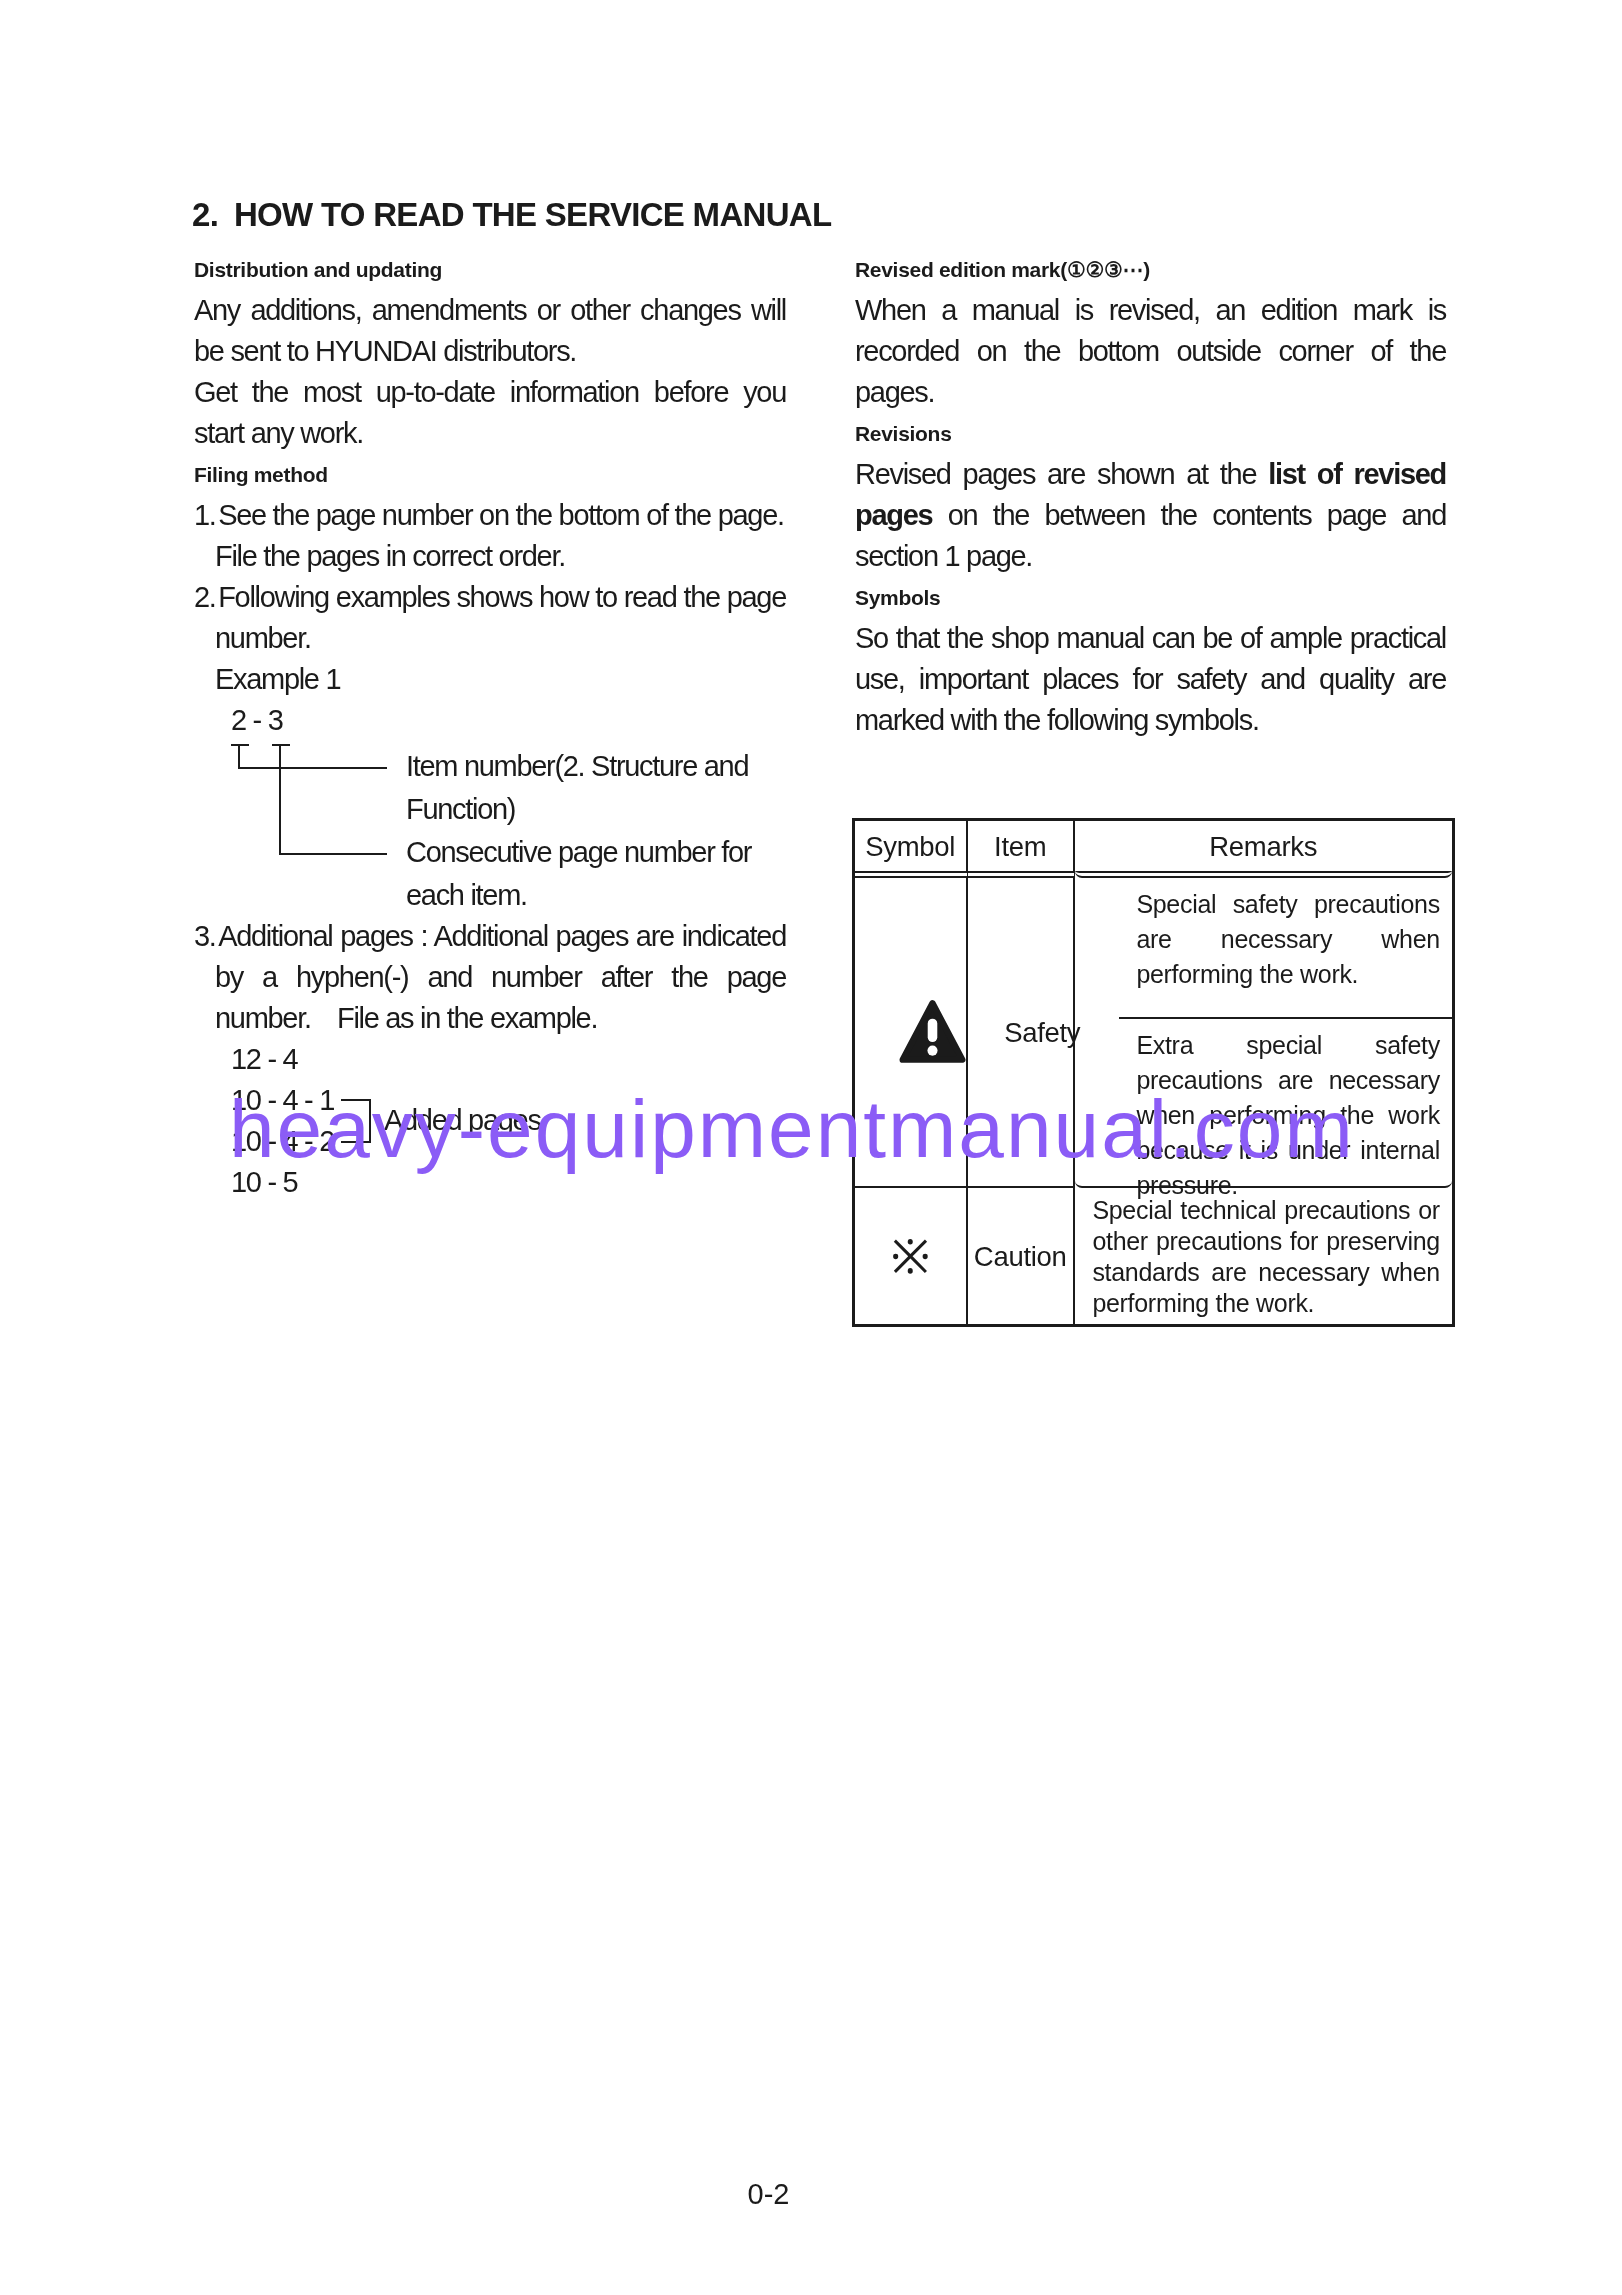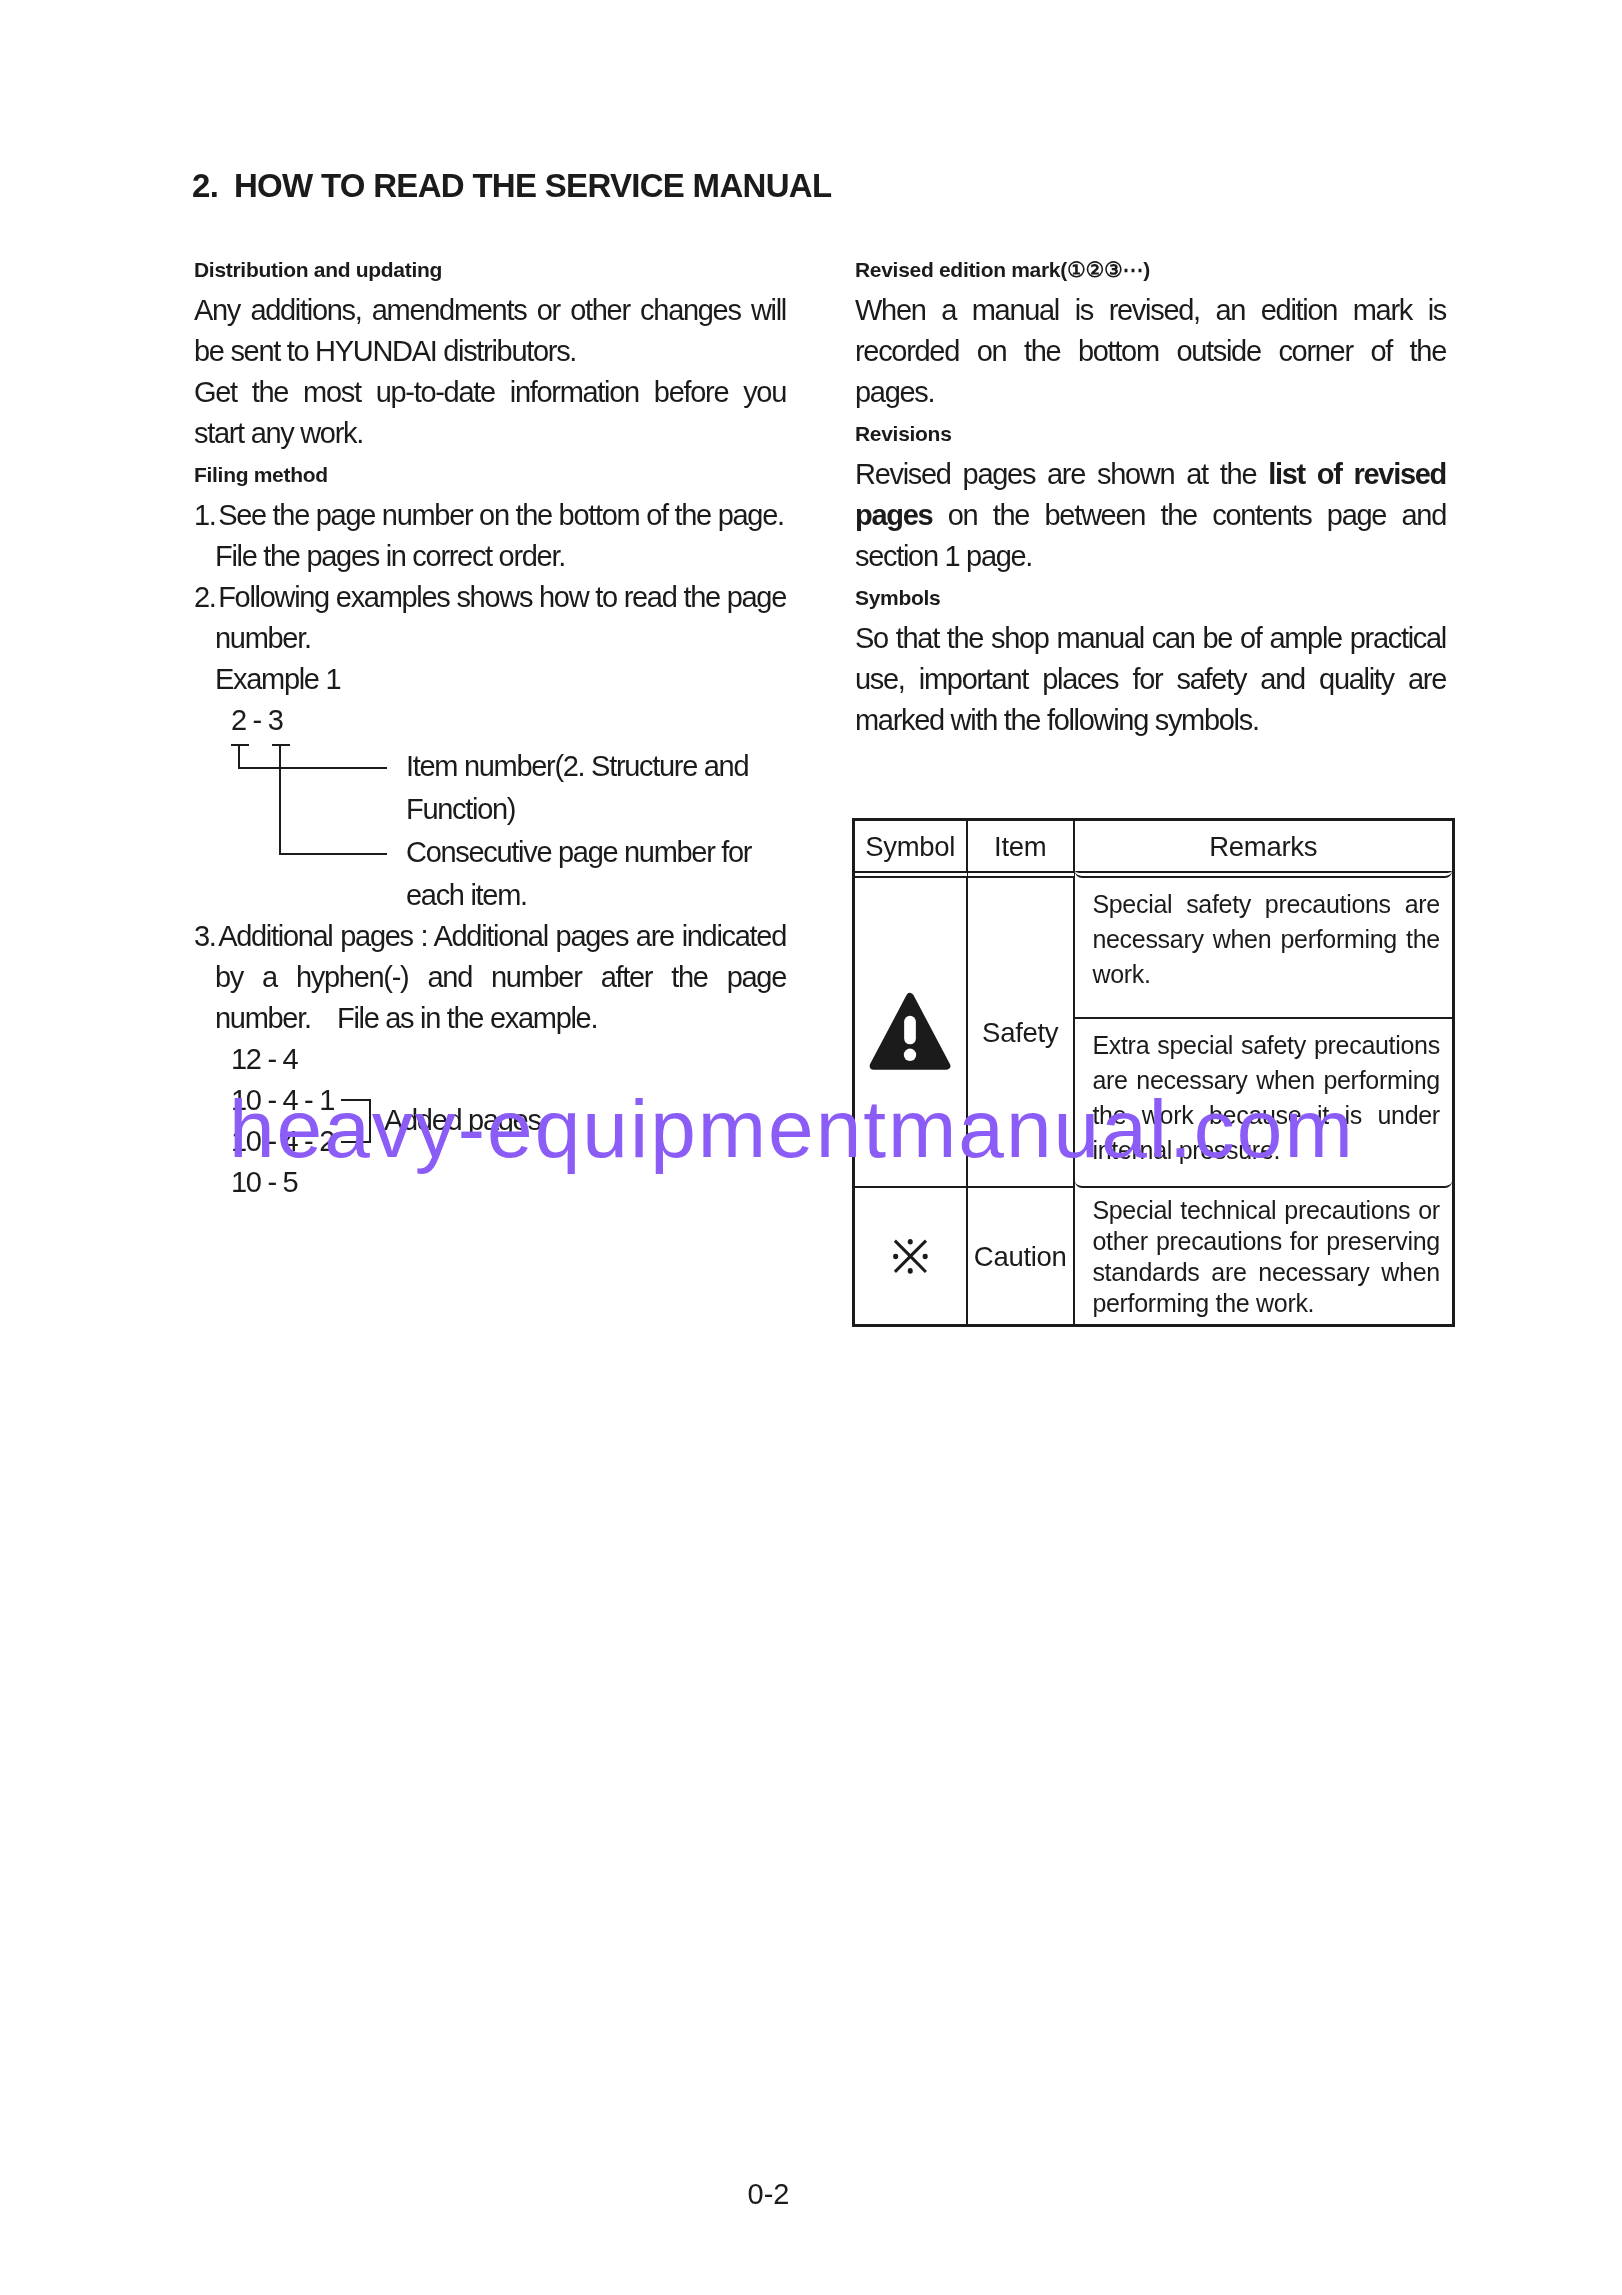--- a/index.html
+++ b/index.html
@@ -1,19 +1,19 @@
 <!DOCTYPE html>
 <html style="font-size:10.5px"><head>
 <meta charset="utf-8">
 <style>
   html,body{margin:0;padding:0;background:#ffffff;}
   body{width:1623px;height:2295px;position:relative;font-family:"Liberation Sans",sans-serif;color:#1b1b1b;}
   .page{position:absolute;inset:0;overflow:hidden;background:#ffffff;}
 
-  .title{position:absolute;left:192px;top:167px;margin:0;font-size:33px;font-weight:700;letter-spacing:-0.7px;white-space:nowrap;}
+  .title{position:absolute;left:192px;top:196px;margin:0;font-size:33px;font-weight:700;letter-spacing:-0.7px;white-space:nowrap;}
 
   .col{position:absolute;top:249px;font-size:29px;line-height:41px;letter-spacing:-0.045em;}
   .col-left{left:194px;width:592px;}
   .col-right{left:855px;width:591px;}
 
   .col h2{margin:0;font-size:21px;font-weight:700;line-height:41px;letter-spacing:-0.3px;}
   .col p{margin:0;}
   .just{text-align:justify;}
   .mt-filing{margin-top:41px;}
   .mt-rev{margin-top:31px;}
@@ -40,21 +40,21 @@
   .bstub.bot{top:102px;}
   .bvert{position:absolute;left:138px;top:60px;width:2px;height:44px;background:#1b1b1b;}
   .blabel{position:absolute;left:153px;top:61px;white-space:nowrap;}
 
   .symtable{margin-top:77px;margin-left:-3.3px;width:603px;border:3.3px solid #1b1b1b;box-sizing:border-box;letter-spacing:-0.3px;}
   .trow{display:grid;grid-template-columns:113px 107px 1fr;}
   .trow > div{border-right:2px solid #1b1b1b;box-sizing:border-box;}
   .trow > div:last-child{border-right:none;border-radius:7px;}
   .thead > div{border-bottom:7.9px double #1b1b1b;height:57px;display:flex;align-items:center;justify-content:center;font-size:27.5px;}
   .cell-center{display:flex;align-items:center;justify-content:center;font-size:27.5px;}
-  .rowline > div{border-bottom:2px solid #1b1b1b;}
+  .rowline > div{border-bottom:2px solid #1b1b1b;padding-left:44px;}
   .remwrap{display:flex;flex-direction:column;}
   .remcell{font-size:25px;line-height:35px;text-align:justify;padding:9.2px 11.8px 0 17.7px;letter-spacing:-0.3px;}
   .r1{height:130px;border-bottom:2px solid #1b1b1b;}
   .r2{height:158px;}
   .r3{min-height:118px;line-height:31px;padding-top:6.5px;padding-bottom:5.2px;}
   .refmark{font-size:47px;}
 
   .watermark{position:absolute;left:229px;top:1088px;font-size:82px;line-height:82px;letter-spacing:2px;white-space:nowrap;z-index:5;color:#ed1515;}
 
   .footer{position:absolute;top:2178px;left:0;width:1537px;text-align:center;font-size:29px;}

